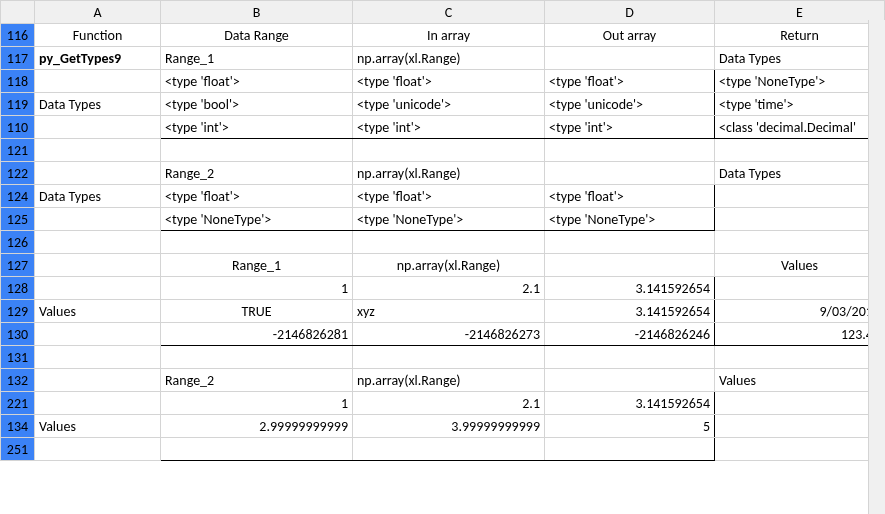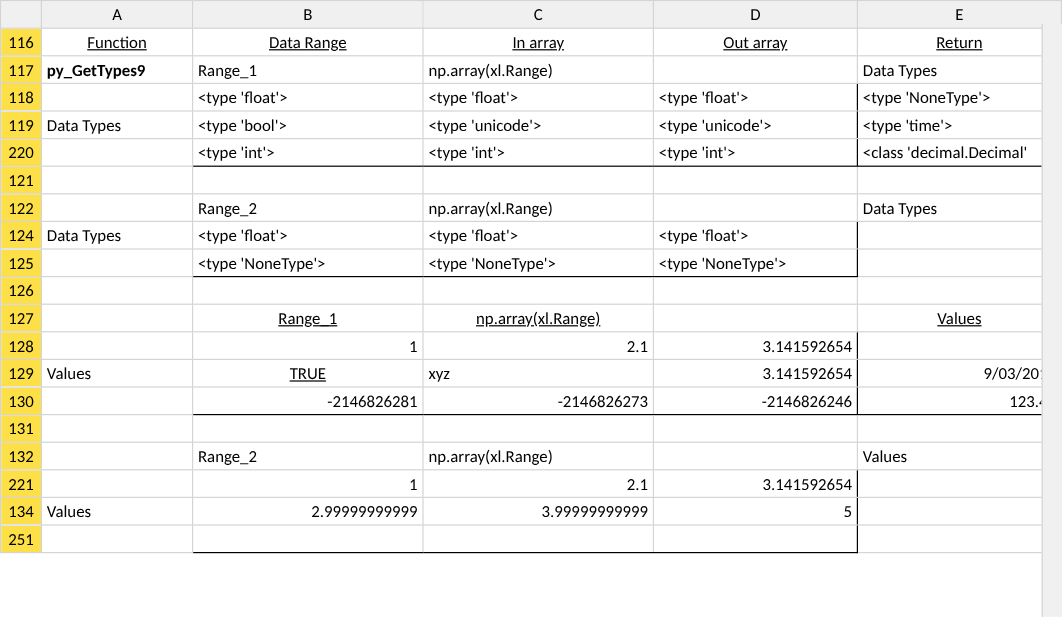--- a/index.html
+++ b/index.html
@@ -29,35 +29,35 @@
   background: #f0f0f0;
   text-align: center;
   font-weight: normal;
   border-top: 1px solid #adadad;
   border-bottom: 1px solid #adadad;
   border-left: 1px solid #d4d4d4;
   border-right: 1px solid #d4d4d4;
   height: 20px;
 }
 .rowhead {
-  background: #fde047;
+  background: #3b82f6;
   text-align: center;
   font-weight: normal;
   border-left: 1px solid #adadad;
   border-right: 1px solid #adadad;
   width: 30px;
   margin-top: 36px;
 }
 .corner {
   background: #f0f0f0;
   border: 1px solid #adadad;
 }
 .bold { font-weight: bold; margin-top: 36px; }
 .tar { text-align: right; }
-.tac { text-align: center; text-decoration: underline; }
+.tac { text-align: center; }
 .tal { text-align: left; }
 
 .bt { border-top: 1.5px solid #000 !important; }
 .bb { border-bottom: 1.5px solid #000 !important; }
 .bl { border-left: 1.5px solid #000 !important; }
 .br { border-right: 1.5px solid #000 !important; }
 .scroll-v {
   position: absolute;
   right: 0;
   top: 20px;
@@ -116,21 +116,21 @@
       </tr>
       <tr>
         <td class="rowhead">119</td>
         <td class="tal">Data Types</td>
         <td class="tal bl">&lt;type 'bool'&gt;</td>
         <td class="tal">&lt;type 'unicode'&gt;</td>
         <td class="tal br">&lt;type 'unicode'&gt;</td>
         <td class="tal bl br">&lt;type 'time'&gt;</td>
       </tr>
       <tr>
-        <td class="rowhead">220</td>
+        <td class="rowhead">110</td>
         <td class="tal"></td>
         <td class="tal bb bl">&lt;type 'int'&gt;</td>
         <td class="tal bb">&lt;type 'int'&gt;</td>
         <td class="tal bb br">&lt;type 'int'&gt;</td>
         <td class="tal bb bl br">&lt;class 'decimal.Decimal'</td>
       </tr>
       <tr>
         <td class="rowhead">121</td>
         <td class="tal"></td>
         <td class="tal"></td>

